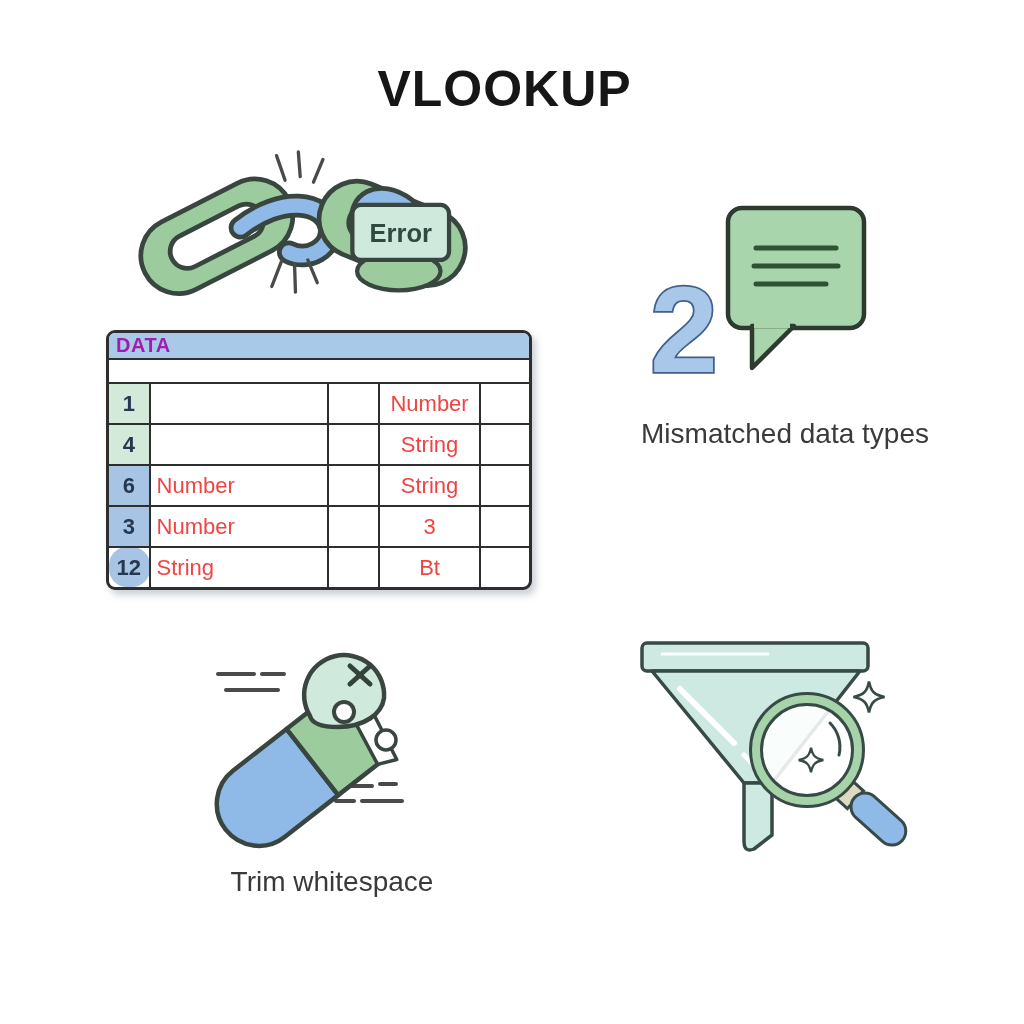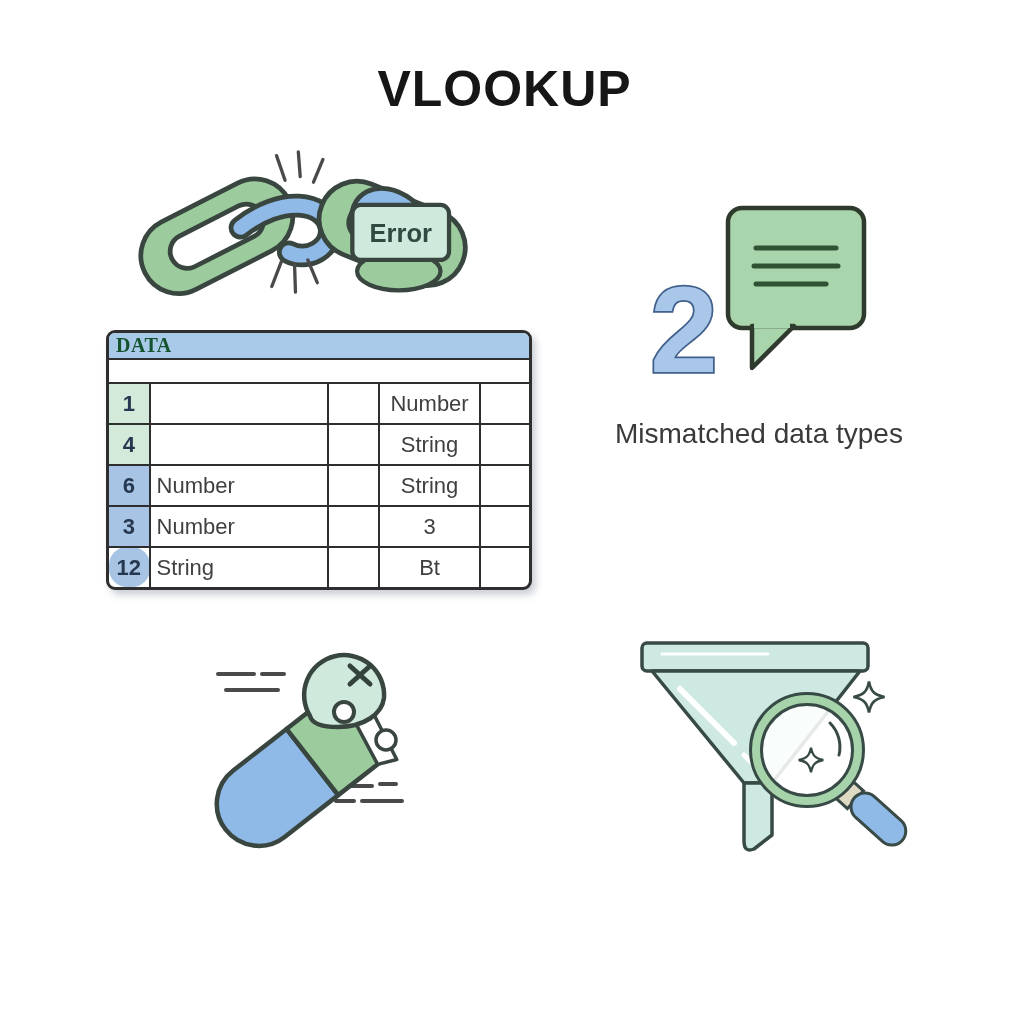--- a/index.html
+++ b/index.html
@@ -5,47 +5,47 @@
   html,body{margin:0;padding:0;background:#fff;}
   .canvas{
     position:relative;width:1009px;height:1024px;background:#ffffff;overflow:hidden;
     font-family:"Liberation Sans",sans-serif;
   }
   .title{
     position:absolute;top:60px;left:0;width:100%;margin:0;text-align:center;
     font-size:50px;font-weight:700;letter-spacing:1px;color:#161616;
   }
   .caption{
-    position:absolute;font-size:28px;color:#3a3a3a;white-space:nowrap;
+    position:absolute;font-size:28px;color:#3a3a3a;text-align:center;white-space:nowrap;
   }
   .cap-mismatched{left:615px;top:418px;width:340px;}
   .cap-trim{left:202px;top:866px;width:260px;}
   .cap-detect{left:622px;top:880px;width:345px;}
   .ill{position:absolute;}
   .chain-ill{left:122px;top:146px;}
   .bubble-ill{left:638px;top:200px;}
   .pill-ill{left:198px;top:628px;}
   .funnel-ill{left:618px;top:623px;}
 
   
   .tbl{
     position:absolute;left:106px;top:330px;width:420px;
     border:3px solid #2e2e2e;border-radius:9px;overflow:hidden;background:#fff;
     box-shadow:4px 5px 7px rgba(110,120,140,.35);
   }
   .tbl-header{
     height:25px;background:#a9c9e9;border-bottom:2.5px solid #2e2e2e;
     display:flex;align-items:center;padding-left:7px;
-    font-weight:700;font-size:20px;color:#14532d;letter-spacing:.5px;font-family:Liberation Serif, serif;
+    font-weight:700;font-size:20px;color:#a21caf;letter-spacing:.5px;
   }
   .tbl-gap{height:22px;background:#fff;border-bottom:2.5px solid #2e2e2e;}
   .tbl table{border-collapse:collapse;width:100%;table-layout:fixed;}
   .tbl td{
     border:2.2px solid #2e2e2e;height:39px;padding:0;
-    font-size:22px;color:#404040;overflow:hidden;white-space:nowrap;
+    font-size:22px;color:#ef4444;overflow:hidden;white-space:nowrap;
   }
   .tbl tr td:first-child{border-left:none;}
   .tbl tr td:last-child{border-right:none;}
   .tbl tr:last-child td{border-bottom:none;border-radius:18px;}
   .tbl tr:first-child td{border-top:none;}
   td.cnum{text-align:center;font-weight:600;color:#26384f;}
   td.bg-green{background:#d3e9da;}
   td.bg-blue{background:#a7c4e5;}
   td.cleft{text-align:left;padding-left:6px;}
   td.ccenter{text-align:center;}
@@ -182,20 +182,21 @@
       <path d="M112,88 A40,40 0 1 1 186,70 C184,86 166,99 140,99 C126,99 114,96 112,88 Z" fill="#cfeadc" stroke="#39453f" stroke-width="4.5" stroke-linejoin="round"></path>
       <g stroke="#33423a" stroke-width="5" stroke-linecap="round">
         <line x1="152" y1="38" x2="172" y2="56"></line>
         <line x1="172" y1="38" x2="152" y2="56"></line>
       </g>
       <circle cx="146" cy="84" r="10" fill="#ffffff" stroke="#39453f" stroke-width="4"></circle>
       <circle cx="188" cy="112" r="10" fill="#ffffff" stroke="#39453f" stroke-width="3.5"></circle>
     </g>
   </svg>
 
+  <div class="caption cap-trim">Trim whitespace</div>
 
   <svg class="ill funnel-ill" width="305" height="255" viewBox="0 0 305 255">
     <g>
       <rect x="24" y="20" width="226" height="28" rx="5" fill="#cde9e2" stroke="#384a46" stroke-width="3.5"></rect>
       <path d="M34,48 L242,48 L154,160 L126,160 Z" fill="#cde9e2" stroke="#384a46" stroke-width="3.5" stroke-linejoin="round"></path>
       <path d="M126,160 L126,218 Q126,230 136,226 L154,212 L154,160 Z" fill="#cde9e2" stroke="#384a46" stroke-width="3.5" stroke-linejoin="round"></path>
       <line x1="62" y1="66" x2="116" y2="120" stroke="#ffffff" stroke-width="6" stroke-linecap="round"></line>
       <line x1="126" y1="132" x2="136" y2="142" stroke="#ffffff" stroke-width="5" stroke-linecap="round"></line>
       <line x1="44" y1="31" x2="150" y2="31" stroke="#ffffff" stroke-width="3" stroke-linecap="round"></line>
     </g>

